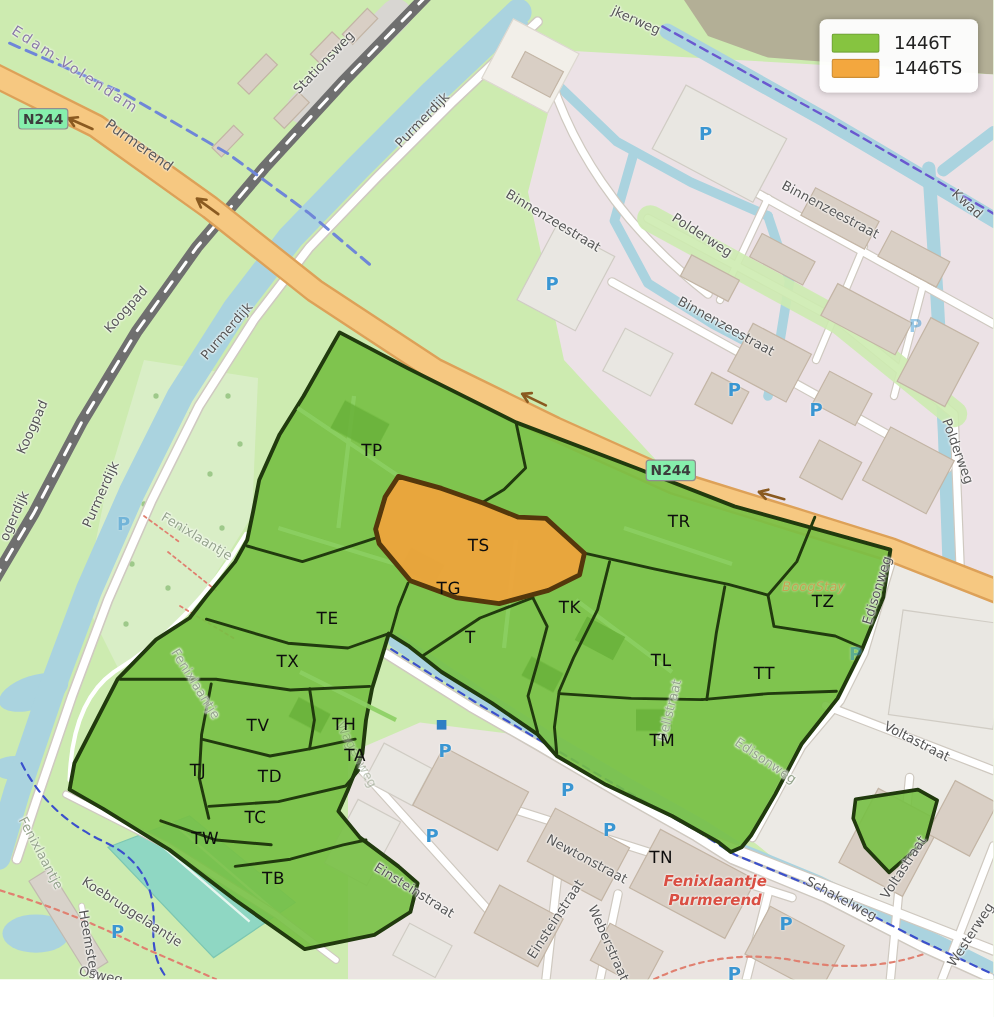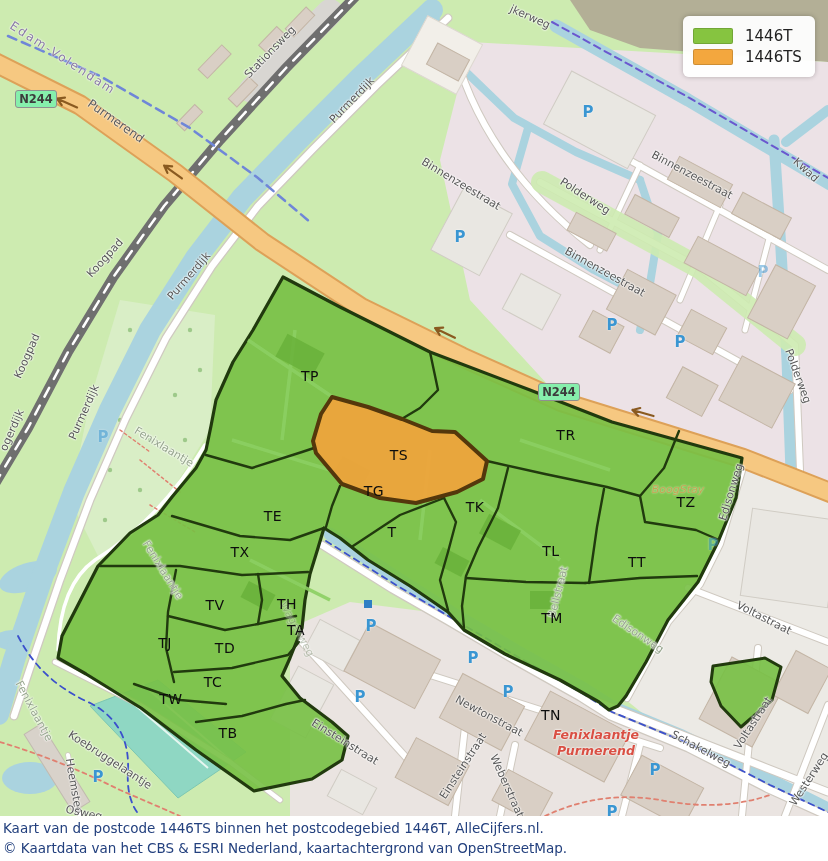--- a/index.html
+++ b/index.html
@@ -327,17 +327,13 @@
         <div class="swatch" style="background:#86c440;"></div>
         <div class="lab">1446T</div>
       </div>
       <div class="row">
         <div class="swatch" style="background:#f3a73e;"></div>
         <div class="lab">1446TS</div>
       </div>
     </div>
   </div>
 
-  <div class="caption">
-    <div>Kaart van de postcode 1446TS binnen het postcodegebied 1446T, AlleCijfers.nl.</div>
-    <div>© Kaartdata van het CBS &amp; ESRI Nederland, kaartachtergrond van OpenStreetMap.</div>
-  </div>
 </div>
 
 </body></html>

